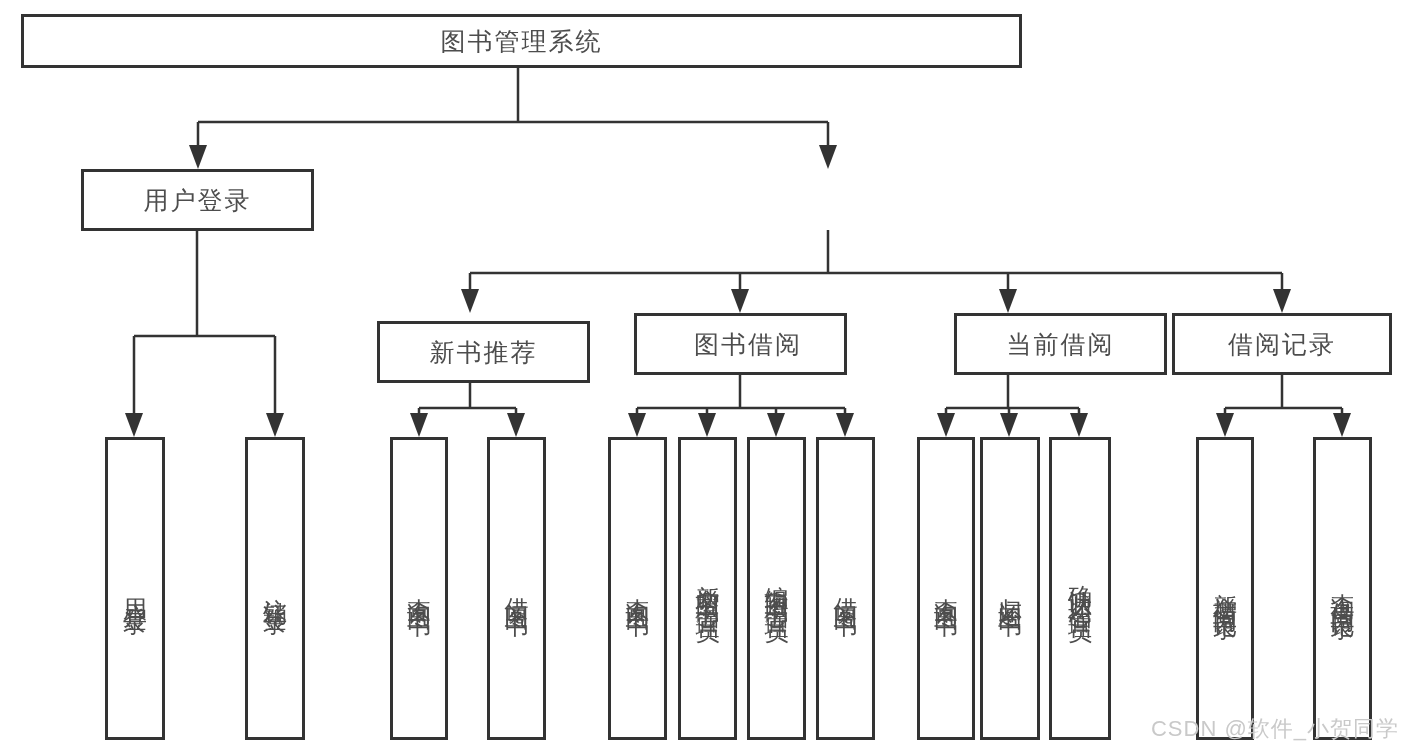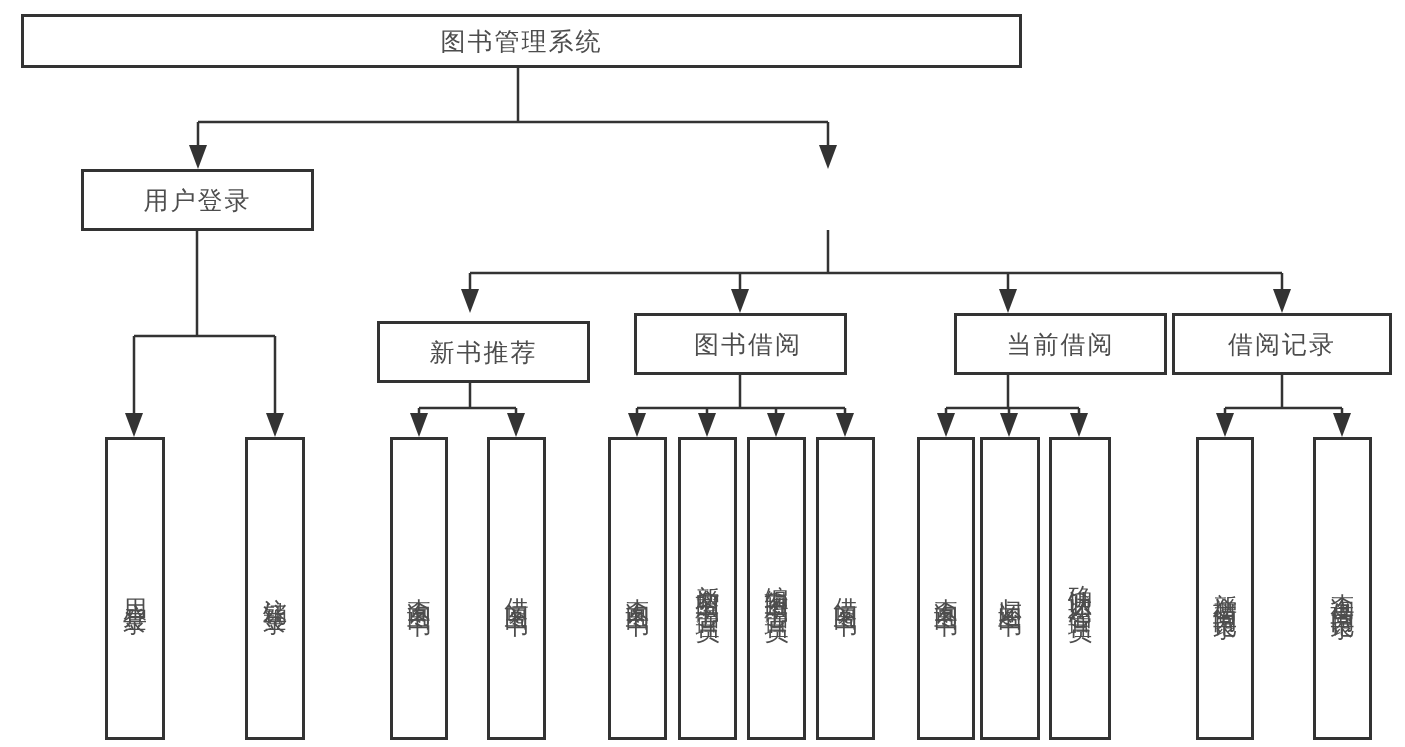--- a/index.html
+++ b/index.html
@@ -109,14 +109,15 @@
   <div class="vbox" style="left:747px;top:437px;width:59px;height:303px;">编辑图书（管理员）</div>
   <div class="vbox" style="left:816px;top:437px;width:59px;height:303px;">借阅图书</div>
 
   <div class="vbox" style="left:917px;top:437px;width:58px;height:303px;">查询图书</div>
   <div class="vbox" style="left:980px;top:437px;width:60px;height:303px;">归还图书</div>
   <div class="vbox" style="left:1049px;top:437px;width:62px;height:303px;">确认归还（管理员）</div>
 
   <div class="vbox" style="left:1196px;top:437px;width:58px;height:303px;">新增借阅记录</div>
   <div class="vbox" style="left:1313px;top:437px;width:59px;height:303px;">查询借阅记录</div>
 
+  <div id="watermark">CSDN @软件_小贺同学</div>
 
 </div>
 
 </body></html>

